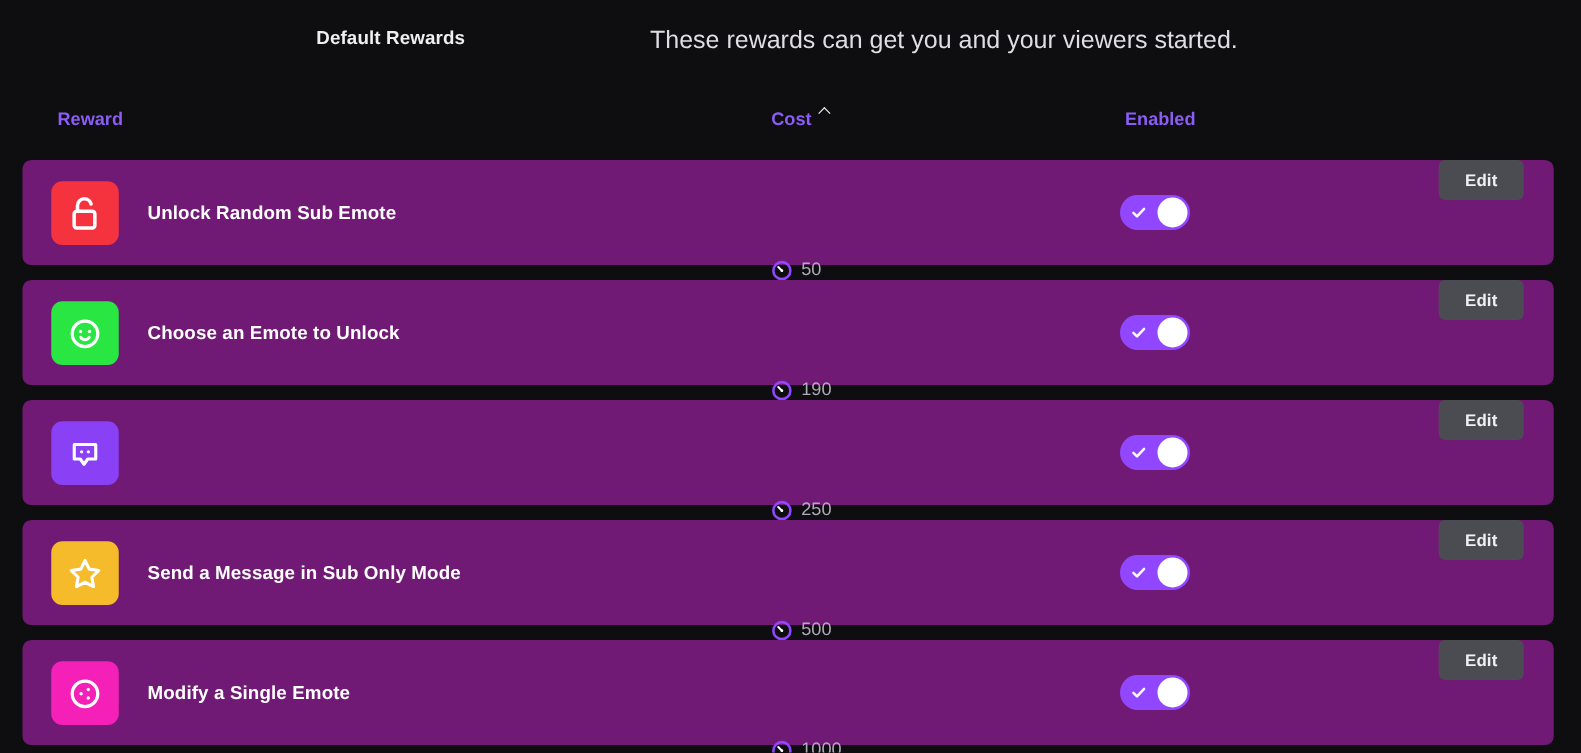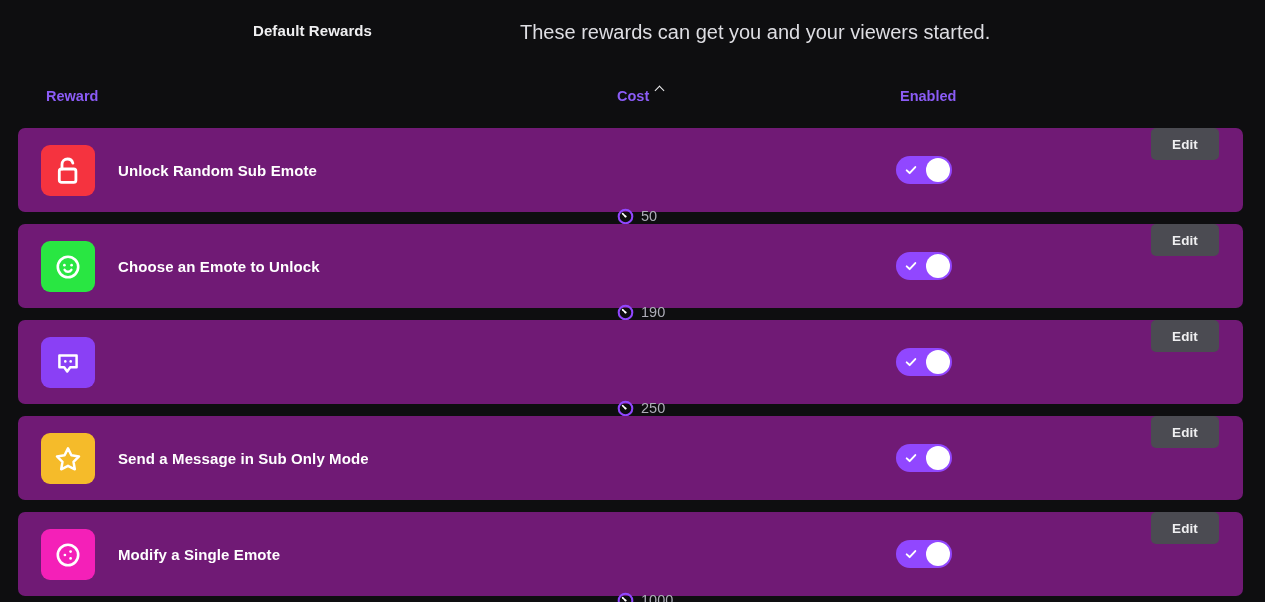--- a/index.html
+++ b/index.html
@@ -331,20 +331,28 @@
       </div>
     </div>
 
     <div class="reward-row">
       <div class="reward-icon" style="background:#f5bb2a;">
         <svg width="30" height="30" viewBox="0 0 30 30" fill="none">
           <path d="M15 4.4 L18.4 11.3 L26 12.4 L20.5 17.8 L21.8 25.3 L15 21.8 L8.2 25.3 L9.5 17.8 L4 12.4 L11.6 11.3 Z" stroke="#fff" stroke-width="2.5" stroke-linejoin="round" fill="none"></path>
         </svg>
       </div>
       <div class="reward-name">Send a Message in Sub Only Mode</div>
+      <div class="reward-cost">
+        <svg class="points-icon" viewBox="0 0 20 20">
+          <circle cx="10" cy="10" r="8" fill="none" stroke="#9147ff" stroke-width="2.4"></circle>
+          <path d="M10 10 L6.6 6.6" stroke="#fff" stroke-width="1.9" stroke-linecap="round"></path>
+          <circle cx="10" cy="10" r="1.3" fill="#fff"></circle>
+        </svg>
+        <span class="cost-value">500</span>
+      </div>
       <div class="toggle-cell">
         <div class="toggle">
           <svg class="check" viewBox="0 0 14 14">
             <path d="M2 7.4 L5.4 10.6 L12 3.6" stroke="#fff" stroke-width="2.3" fill="none" stroke-linecap="round" stroke-linejoin="round"></path>
           </svg>
           <div class="knob"></div>
         </div>
       </div>
       <div class="edit-cell">
         <button class="edit-btn">Edit</button>

